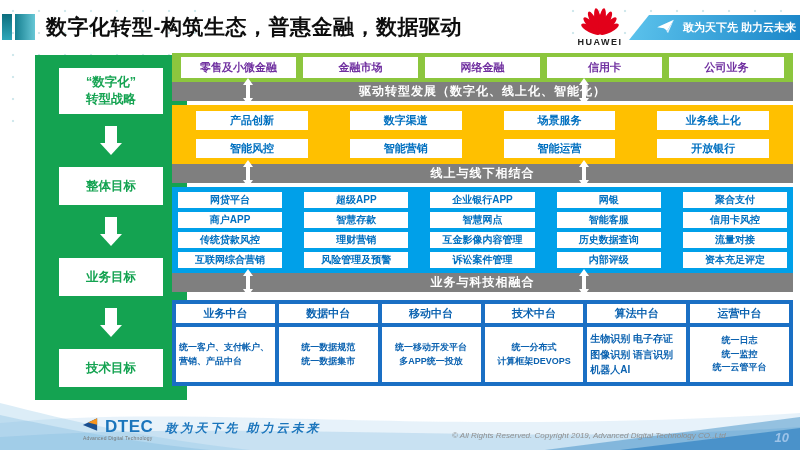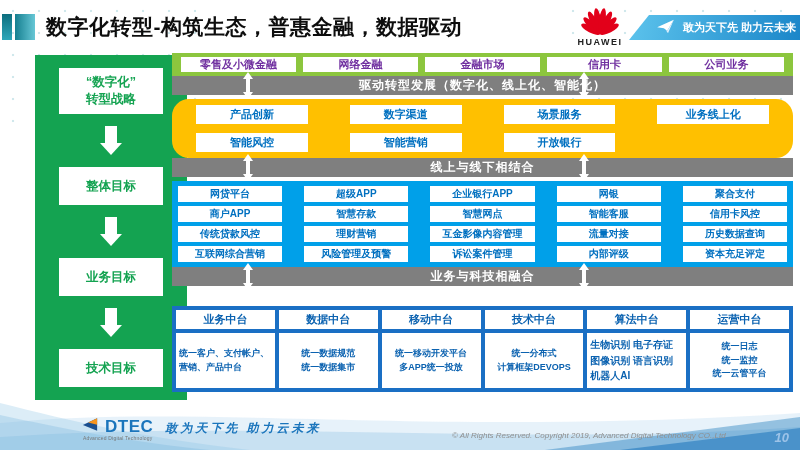--- a/index.html
+++ b/index.html
@@ -23,38 +23,38 @@
   .sidebar{position:absolute;left:35px;top:55px;width:152px;height:345px;background:#14a351;display:flex;flex-direction:column;align-items:center;justify-content:space-between;padding:13px 8px;box-sizing:border-box;}
   .sb-box{width:104px;background:#fff;color:#14a351;font-weight:bold;font-size:12.5px;display:flex;align-items:center;justify-content:center;text-align:center;white-space:pre-line;line-height:1.35;}
   .sb-box.tall{height:46px;}
   .sb-box.short{height:38px;}
   .sb-arrow{display:flex;flex-direction:column;align-items:center;}
   .sb-arrow .stem{width:12px;height:17px;background:#fff;}
   .sb-arrow .head{width:0;height:0;border-left:11px solid transparent;border-right:11px solid transparent;border-top:12px solid #fff;}
 
   
   .content{position:absolute;left:172px;top:53px;width:621px;}
-  .green-row{height:23px;background:#8CC63E;display:grid;grid-template-columns:repeat(5,1fr);gap:7px;padding:4px 9px;box-sizing:border-box;}
+  .green-row{height:29px;background:#8CC63E;display:grid;grid-template-columns:repeat(5,1fr);gap:7px;padding:4px 9px;box-sizing:border-box;}
   .green-row .cell{background:#fff;color:#7030A0;font-weight:bold;font-size:11px;display:flex;align-items:center;justify-content:center;white-space:nowrap;}
 
   .banner{position:relative;height:19px;background:#7f7f7f;display:flex;align-items:center;justify-content:center;color:#fff;font-weight:bold;font-size:12px;letter-spacing:1px;white-space:nowrap;}
   .varrow{position:absolute;top:-4px;display:flex;flex-direction:column;align-items:center;}
   .varrow.a1{left:11.5%;}
   .varrow.a2{left:65.5%;}
   .varrow .tri-up{width:0;height:0;border-left:5px solid transparent;border-right:5px solid transparent;border-bottom:7px solid #fff;}
   .varrow .stem{width:4px;height:13px;background:#fff;}
   .varrow .tri-down{width:0;height:0;border-left:5px solid transparent;border-right:5px solid transparent;border-top:7px solid #fff;}
 
-  .yellow-grid{margin-top:4px;background:#FFC000;padding:6px 24px;display:grid;grid-template-columns:repeat(4,1fr);gap:9px 42px;box-sizing:border-box;border-radius:17px;}
+  .yellow-grid{margin-top:4px;background:#FFC000;padding:6px 24px;display:grid;grid-template-columns:repeat(4,1fr);gap:9px 42px;box-sizing:border-box;}
   .yellow-grid .cell{height:19px;background:#fff;color:#0070C0;font-weight:bold;font-size:11px;display:flex;align-items:center;justify-content:center;white-space:nowrap;}
 
   .cyan-grid{margin-top:4px;background:#00A0E9;padding:5px 6px;display:grid;grid-template-columns:repeat(5,1fr);gap:4px 22px;box-sizing:border-box;}
   .cyan-grid .cell{height:16px;background:#fff;color:#0070C0;font-weight:bold;font-size:10px;display:flex;align-items:center;justify-content:center;white-space:nowrap;}
 
-  .royal-grid{margin-top:20px;background:#1A6FC4;padding:4px;display:grid;grid-template-columns:repeat(6,1fr);gap:4px;box-sizing:border-box;}
+  .royal-grid{margin-top:8px;background:#1A6FC4;padding:4px;display:grid;grid-template-columns:repeat(6,1fr);gap:4px;box-sizing:border-box;}
   .pl-col{display:flex;flex-direction:column;gap:4px;}
   .pl-head{height:19px;background:#fff;color:#0B62B0;font-weight:bold;font-size:11px;display:flex;align-items:center;justify-content:center;white-space:nowrap;}
   .pl-body{flex:1;min-height:55px;background:#fff;color:#0B62B0;font-weight:bold;font-size:9px;line-height:1.5;display:flex;align-items:center;justify-content:center;text-align:center;white-space:pre-line;padding:2px 3px;box-sizing:border-box;}
   .pl-body.left{justify-content:flex-start;text-align:left;align-items:center;}
   .pl-body.tiny{font-size:10px;line-height:1.55;}
 
   
   .footer-wave{position:absolute;left:0;bottom:0;width:800px;height:55px;pointer-events:none;}
   .footer-left{position:absolute;left:82px;bottom:9px;display:flex;align-items:flex-end;gap:12px;}
   .dtec{display:flex;flex-direction:column;align-items:center;line-height:1;}
@@ -122,22 +122,22 @@
         <div class="stem"></div>
         <div class="head"></div>
       </div>
     <div class="sb-box short">技术目标</div>
   </div>
 
   <div class="content">
 
     <div class="green-row">
       <div class="cell">零售及小微金融</div>
+      <div class="cell">金融市场</div>
       <div class="cell">网络金融</div>
-      <div class="cell">金融市场</div>
       <div class="cell">信用卡</div>
       <div class="cell">公司业务</div>
     </div>
 
     <div class="banner">
       <div class="varrow a1">
           <div class="tri-up"></div>
           <div class="stem"></div>
           <div class="tri-down"></div>
         </div>
@@ -149,20 +149,21 @@
         </div>
     </div>
 
     <div class="yellow-grid">
       <div class="cell">产品创新</div>
       <div class="cell">数字渠道</div>
       <div class="cell">场景服务</div>
       <div class="cell">业务线上化</div>
       <div class="cell">智能风控</div>
       <div class="cell">智能营销</div>
+      <div class="cell">智能运营</div>
       <div class="cell">开放银行</div>
     </div>
 
     <div class="banner">
       <div class="varrow a1">
           <div class="tri-up"></div>
           <div class="stem"></div>
           <div class="tri-down"></div>
         </div>
       <span>线上与线下相结合</span>
@@ -180,22 +181,22 @@
       <div class="cell">网银</div>
       <div class="cell">聚合支付</div>
       <div class="cell">商户APP</div>
       <div class="cell">智慧存款</div>
       <div class="cell">智慧网点</div>
       <div class="cell">智能客服</div>
       <div class="cell">信用卡风控</div>
       <div class="cell">传统贷款风控</div>
       <div class="cell">理财营销</div>
       <div class="cell">互金影像内容管理</div>
+      <div class="cell">历史数据查询</div>
       <div class="cell">流量对接</div>
-      <div class="cell">历史数据查询</div>
       <div class="cell">互联网综合营销</div>
       <div class="cell">风险管理及预警</div>
       <div class="cell">诉讼案件管理</div>
       <div class="cell">内部评级</div>
       <div class="cell">资本充足评定</div>
     </div>
 
     <div class="banner">
       <div class="varrow a1">
           <div class="tri-up"></div>

